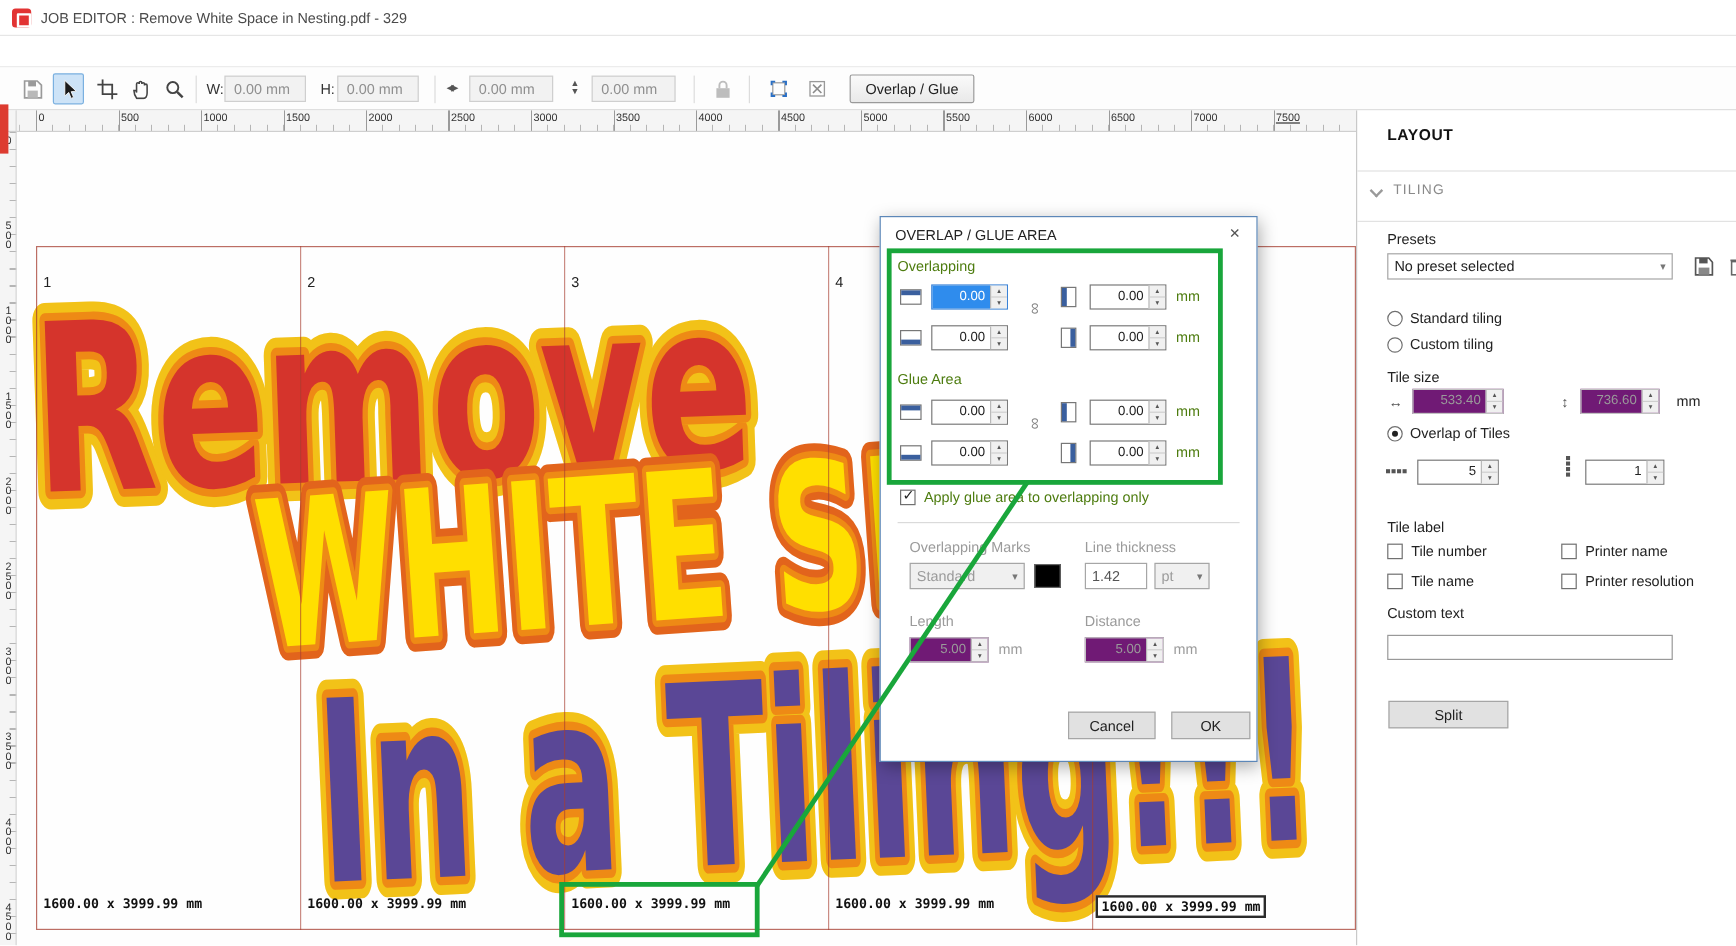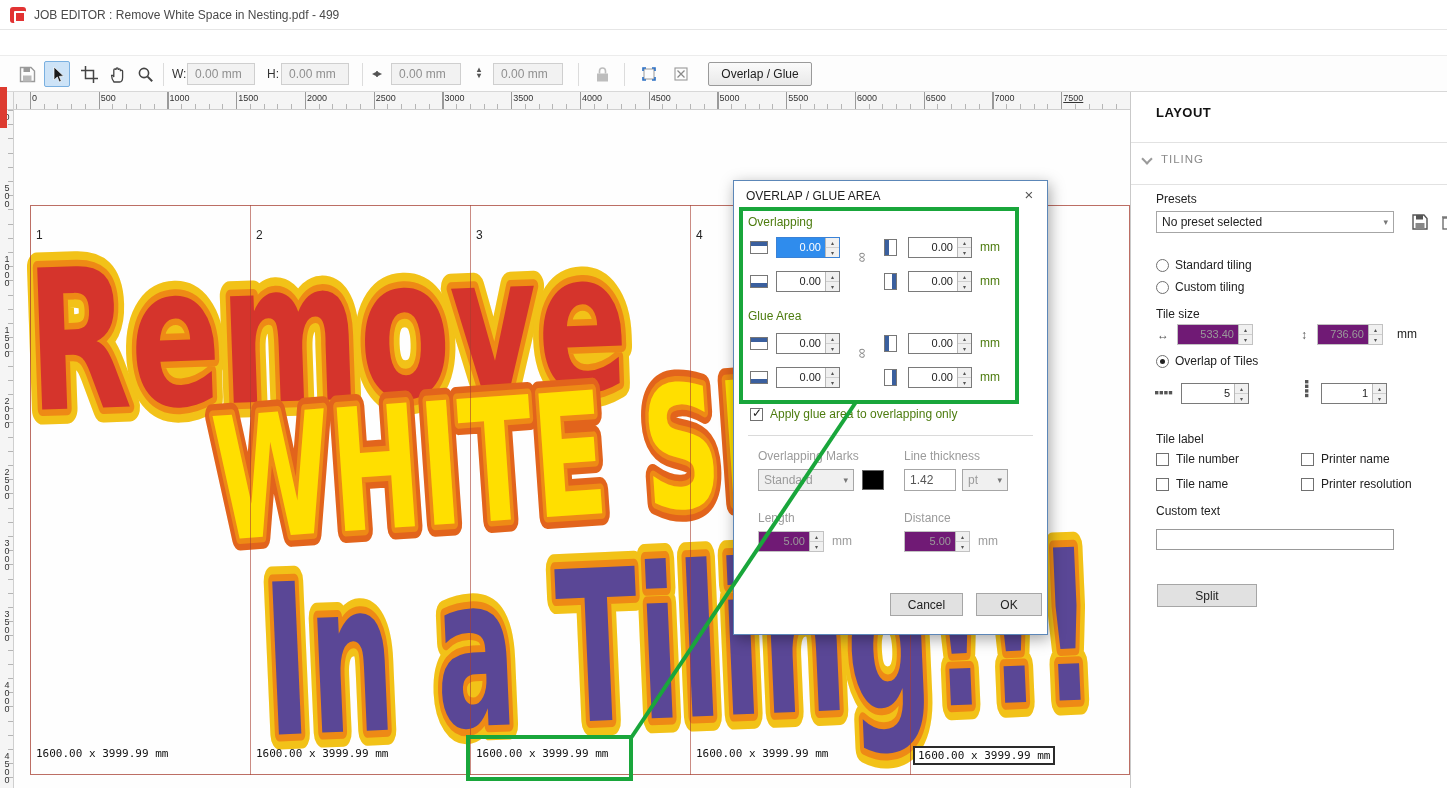--- a/index.html
+++ b/index.html
@@ -42,21 +42,21 @@
     background-image:repeating-linear-gradient(180deg,#b5b5b5 0 1px,transparent 1px 14.2px);
     background-size:6px 100%; background-position:8px 0; background-repeat:no-repeat; }
   .vrl { position:absolute; left:2px; font-size:9px; color:#333; writing-mode:vertical-rl; text-orientation:upright; letter-spacing:-2px; }
   #red-marker { position:absolute; left:0; top:87px; width:7px; height:41px; background:#dd3b30; z-index:6; }
 
   
   #canvas { position:absolute; left:14px; top:110px; width:1116px; height:678px; background:#fefefe; overflow:hidden; }
   #tilebox { position:absolute; left:16px; top:95px; width:1100px; height:570px; border:1px solid rgba(166,62,48,0.75); z-index:3; }
   .tile-line { position:absolute; top:95px; height:570px; width:1px; background:rgba(166,62,48,0.6); z-index:3; }
   .tile-num { position:absolute; top:118px; font-size:12px; color:#222; z-index:4; }
-  .tile-size { position:absolute; top:636px; font-family:"DejaVu Sans Mono", monospace; font-size:11px; font-weight:normal; color:#111; white-space:nowrap; padding:1px 3px; z-index:4; }
+  .tile-size { position:absolute; top:636px; font-family:"DejaVu Sans Mono", monospace; font-size:11px; font-weight:bold; color:#111; white-space:nowrap; padding:1px 3px; z-index:4; }
   .tile-size.sel { border:2px solid #2b2b2b; background:#fff; }
   .art { font-family:"DejaVu Sans", sans-serif; font-weight:bold; stroke-linejoin:round; }
 
   
   #dialog { position:absolute; left:733px; top:180px; width:315px; height:455px; background:#fff; border:1px solid #5c87b8; box-shadow:2px 4px 14px rgba(0,0,0,0.35); z-index:40; }
   .dlg-title { position:absolute; left:12px; top:8px; font-size:12px; color:#222; }
   .dlg-close { position:absolute; right:8px; top:4px; width:20px; height:20px; text-align:center; line-height:20px; color:#555; font-size:15px; }
   .dlabel { position:absolute; font-size:12px; color:#4d7c0f; }
   .dlabel.gray { color:#9b9b9b; }
   .nfield { position:absolute; display:flex; height:21px; background:#fff; border:1px solid #7a7a7a; }
@@ -97,21 +97,21 @@
   .p-input { position:absolute; height:21px; border:1px solid #999; background:#fff; }
   .icon-btn { position:absolute; display:flex; align-items:center; justify-content:center; }
 </style>
 </head>
 <body>
 
 <div id="page">
 
   <div id="titlebar">
     <div class="app-icon"></div>
-    <span class="title">JOB EDITOR : Remove White Space in Nesting.pdf - 499</span>
+    <span class="title">JOB EDITOR : Remove White Space in Nesting.pdf - 329</span>
   </div>
 
 
   <div id="toolbar">
     <span class="tool" style="left:14px;top:5px">
       <svg width="17" height="17">
           <path d="M1.5 1.5 H12 L15.5 5 V15.5 H1.5 Z" fill="none" stroke="#9a9a9a" stroke-width="1.4"></path>
           <rect x="4.5" y="1.5" width="6.5" height="4.5" fill="#9a9a9a"></rect>
           <rect x="4" y="9.5" width="8.5" height="6" fill="#b9b9b9"></rect>
         </svg>

